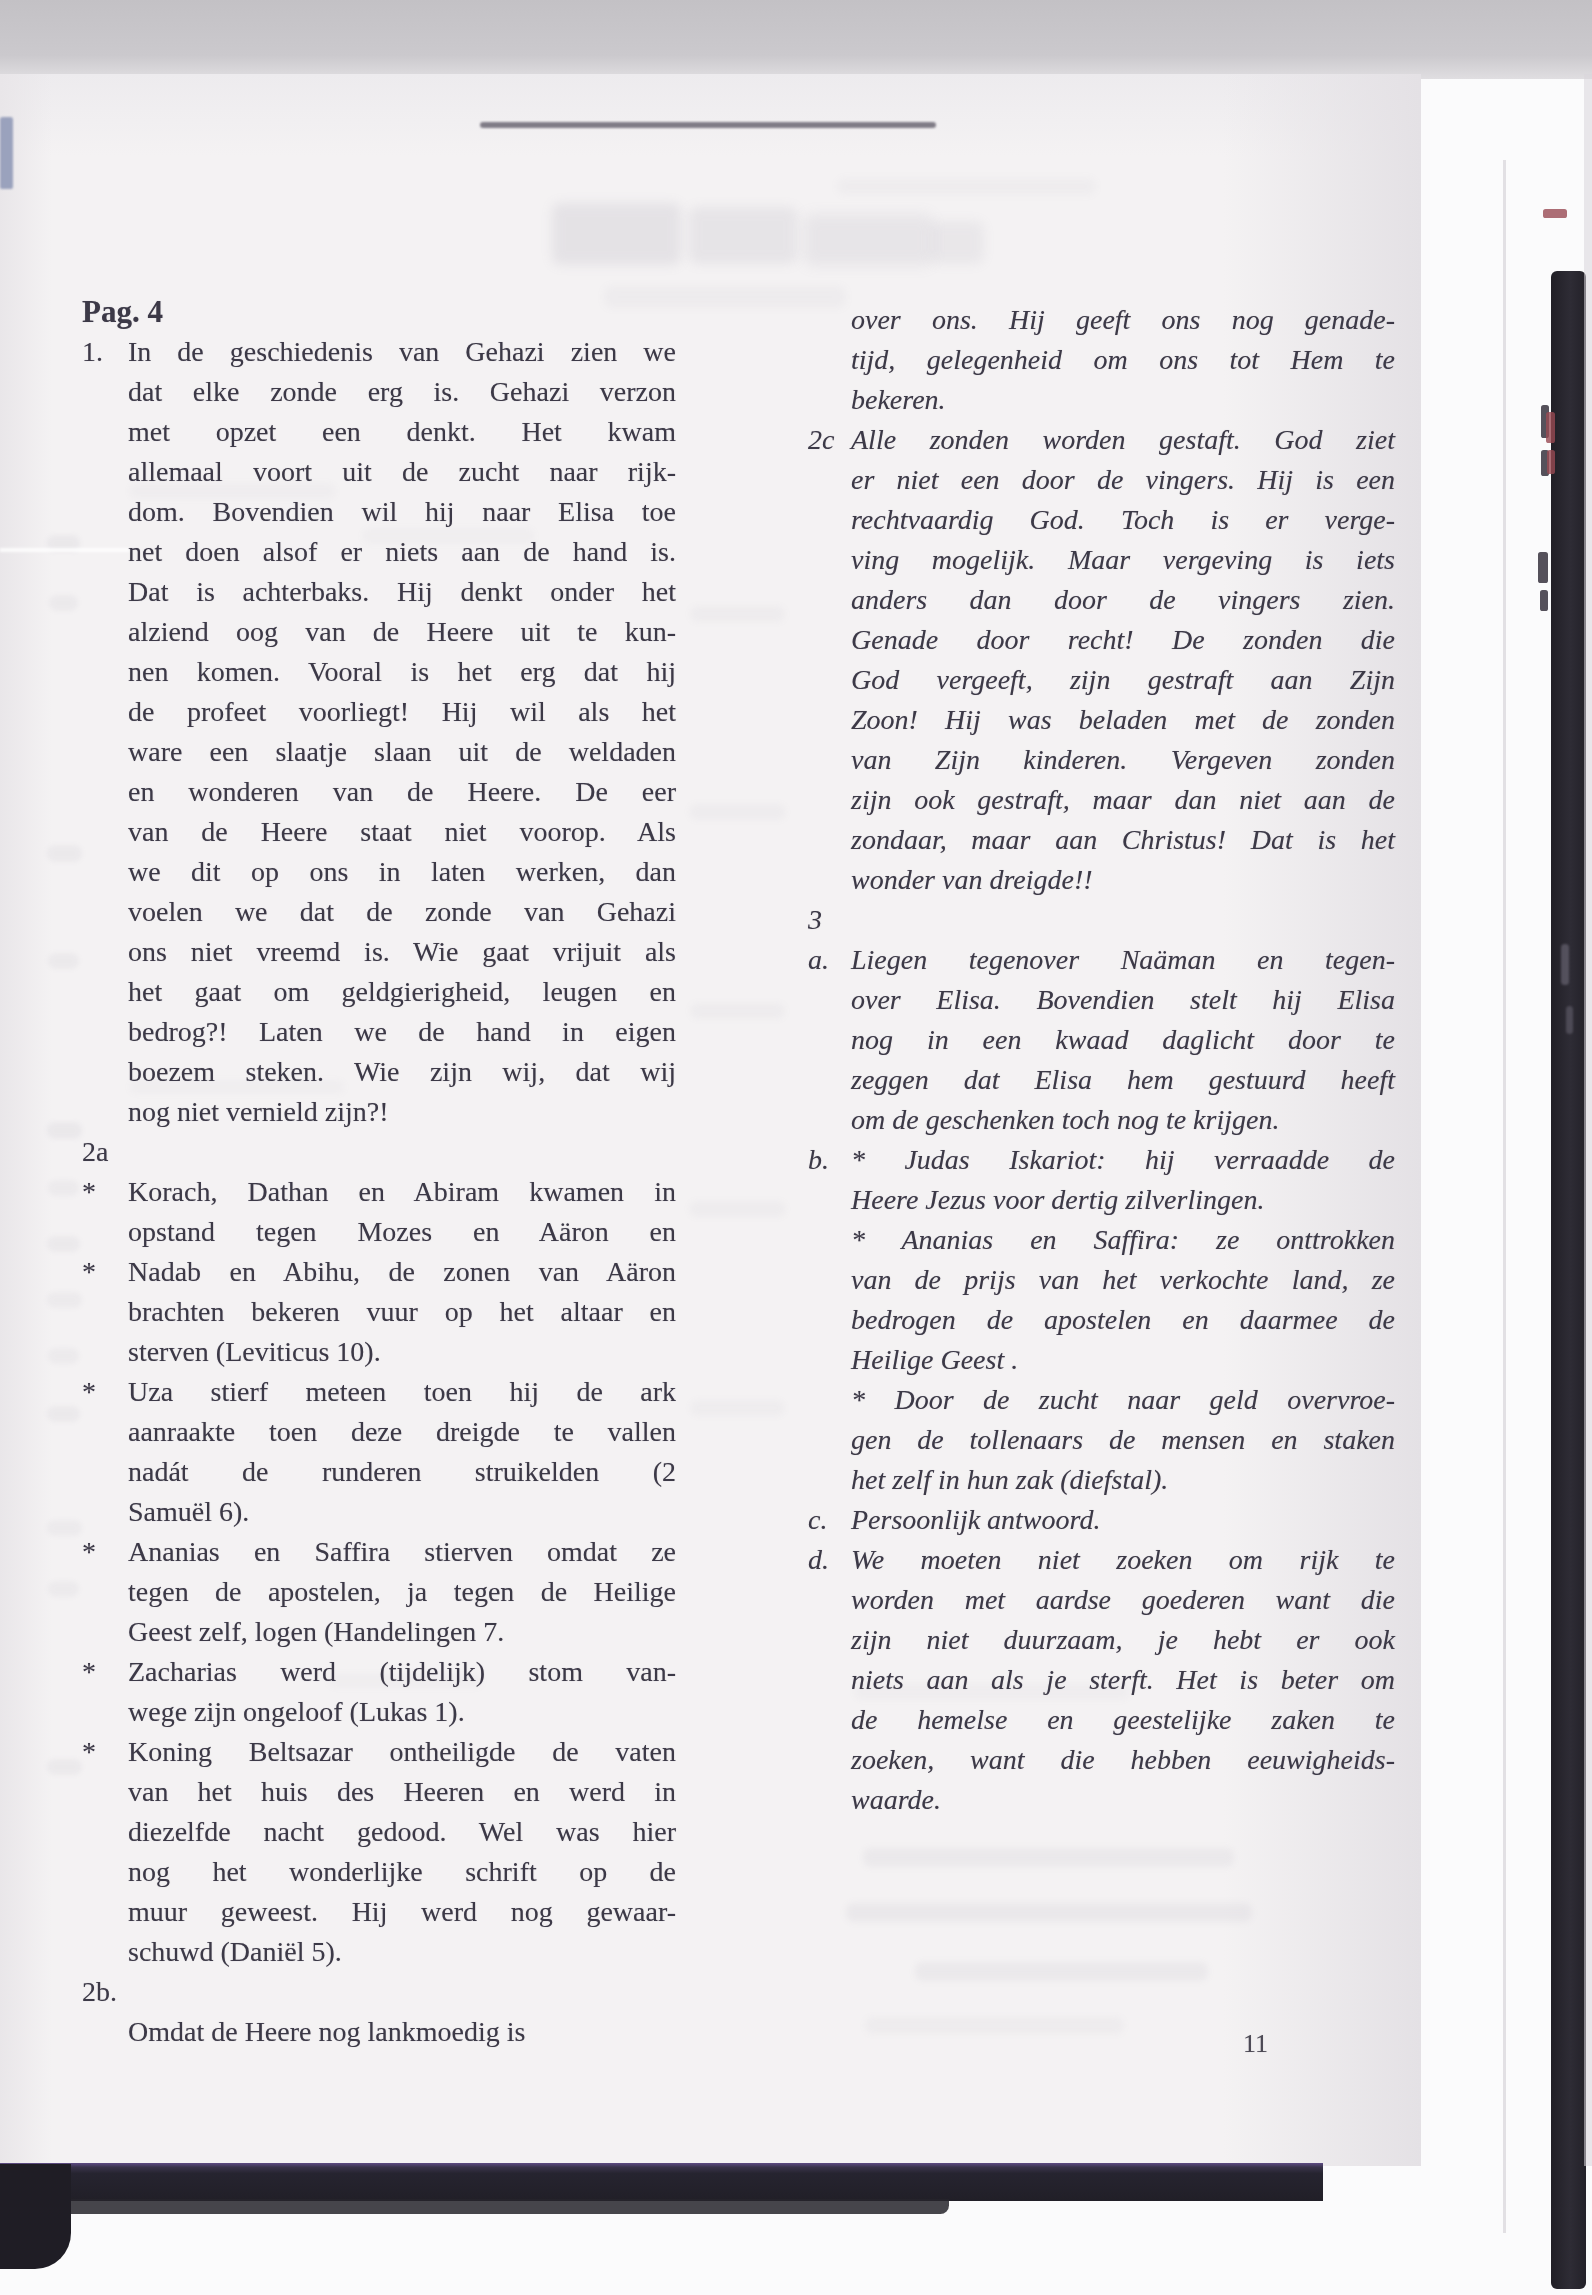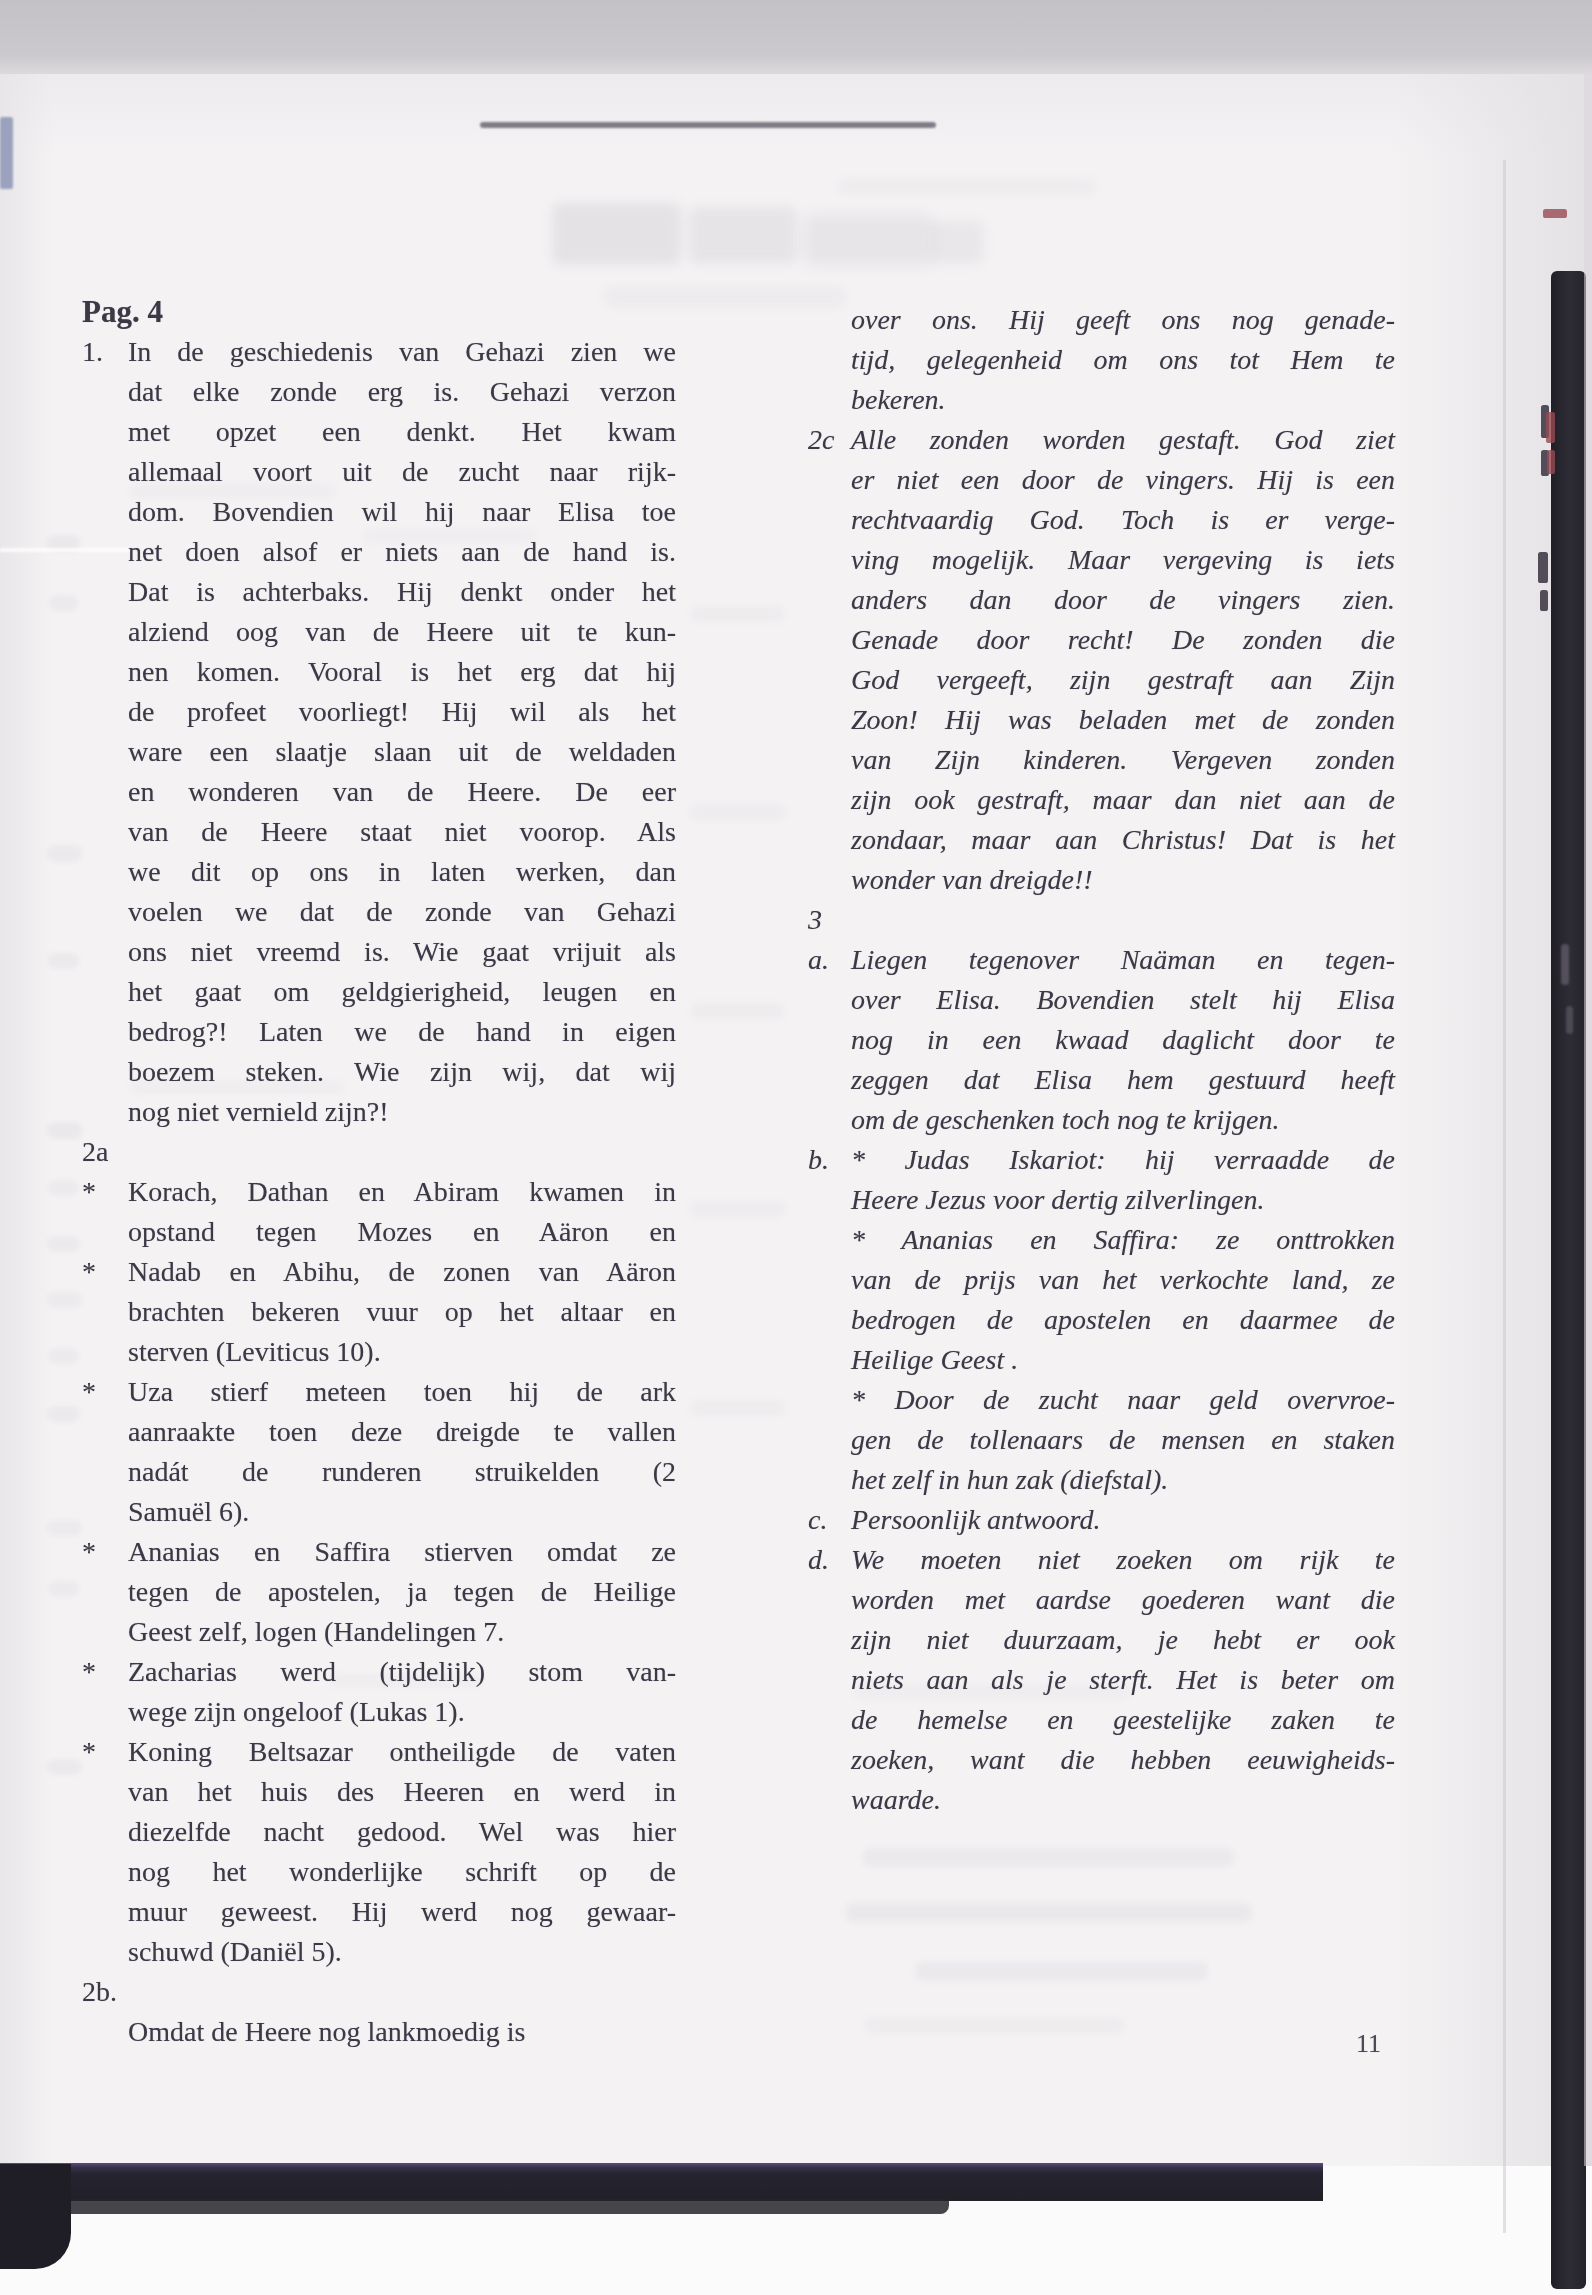--- a/index.html
+++ b/index.html
@@ -8,41 +8,41 @@
     background:#fbfbfc;
     font-family:"Liberation Serif","DejaVu Serif",serif;
   }
   
   .top-band{
     position:absolute;left:0;top:0;width:1592px;height:79px;
     background:linear-gradient(180deg,#c3c1c5 0%,#cbc9cd 70%,#e0dee1 100%);
   }
   
   .page{
-    position:absolute;left:0;top:74px;width:1592px;height:2092px;
+    position:absolute;left:0;top:74px;width:1421px;height:2092px;
     background:
       linear-gradient(90deg,#e9e6e9 0px,rgba(233,230,233,0) 52px),
       linear-gradient(270deg,#e4e1e5 0px,rgba(228,225,229,0) 198px),
       linear-gradient(180deg,#edebee 0px,rgba(237,235,238,0) 82px),
       #f4f2f3;
   }
   .col{
     position:absolute;color:#3c3947;font-size:28px;line-height:40px;
     text-shadow:0 0 0.9px rgba(60,57,71,.35);
   }
   #col-left{left:82px;top:218px;width:594px;}
   #col-right{left:808px;top:226px;width:587px;font-style:italic;}
   .para{position:relative;padding-left:46px;min-height:40px;}
   #col-right .para{padding-left:43px;}
   .para.heading{padding-left:0;font-weight:bold;font-size:31px;}
   .marker{position:absolute;left:0;top:0;}
   .line{text-align:justify;text-align-last:justify;}
   .line.last{text-align-last:left;}
   .pagenum{
-    position:absolute;left:1243px;top:1955px;width:138px;text-align:right;
+    position:absolute;left:1243px;top:1955px;width:138px;
     font-size:26px;color:#4b4854;text-shadow:0 0 0.9px rgba(75,72,84,.4);
   }
   
   .g{position:absolute;background:#8e8a9c;border-radius:7.8px;}
   
   .art{position:absolute;}
   .top-line{left:480px;top:48px;width:456px;height:6px;background:#5a5663;border-radius:3.5px;filter:blur(0.9px);opacity:.75;}
   .corner-blue{left:0;top:43px;width:13px;height:72px;background:#8791b2;border-radius:2.6px;filter:blur(0.9px);opacity:.8;}
   .crease-h{left:0;top:474px;width:129px;height:4.3px;background:#ffffff;opacity:.8;filter:blur(0.9px);}
   .page-edge-line{left:1503px;top:86px;width:2.6px;height:2073px;background:#c9c6cb;opacity:.5;}

